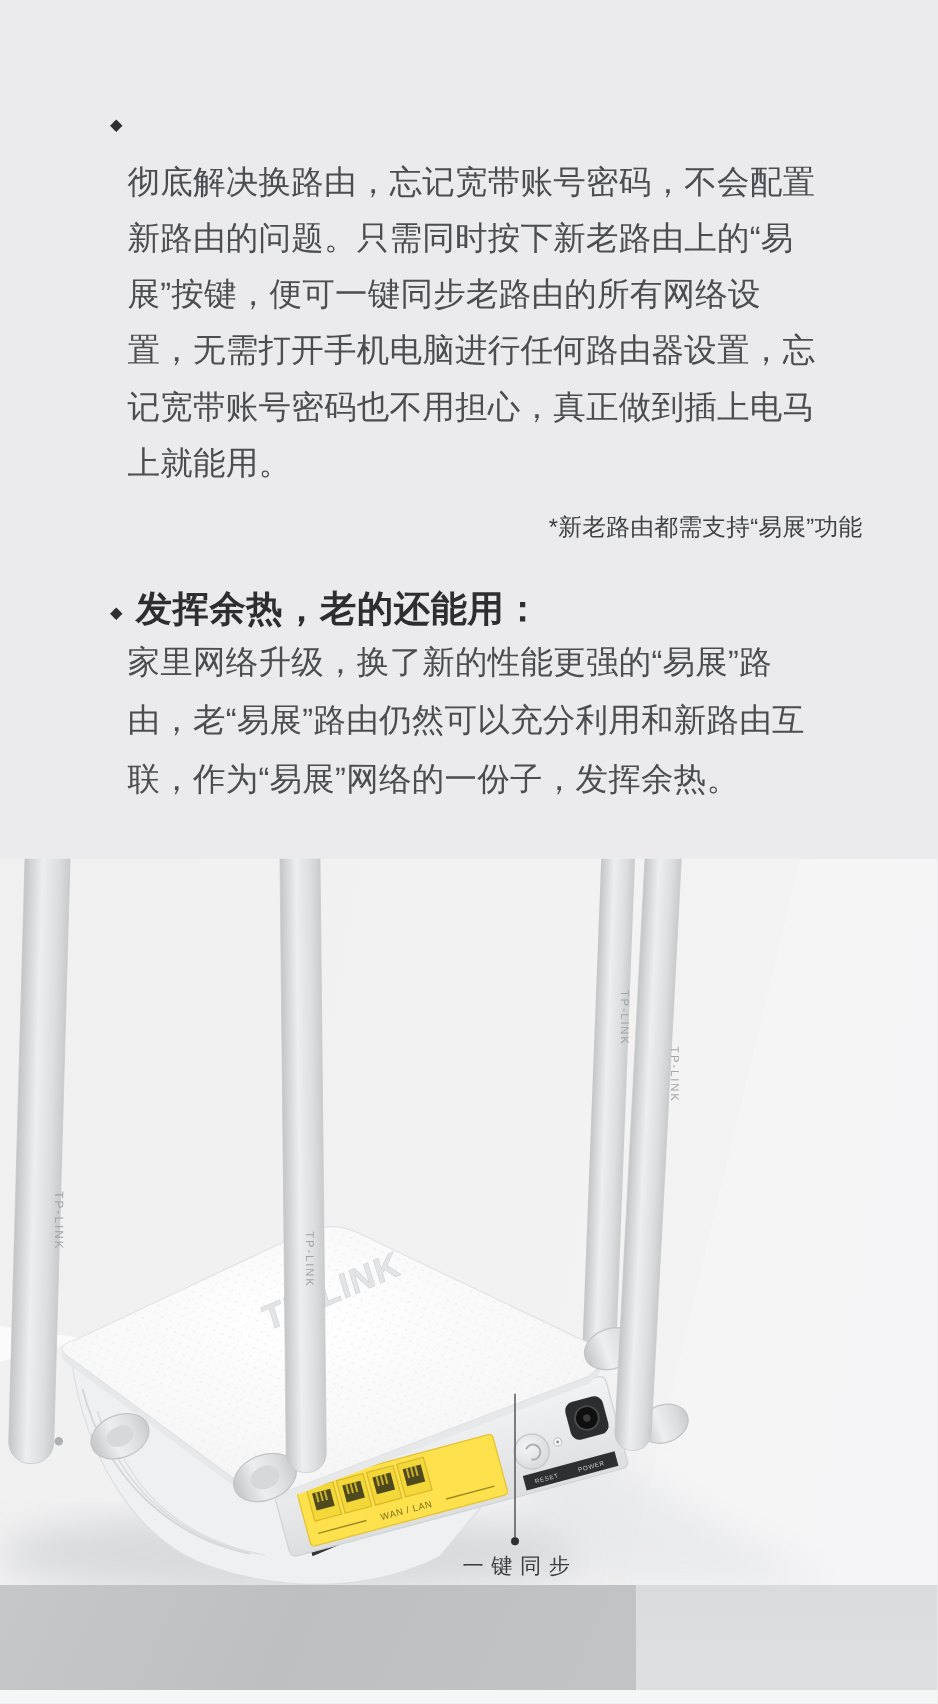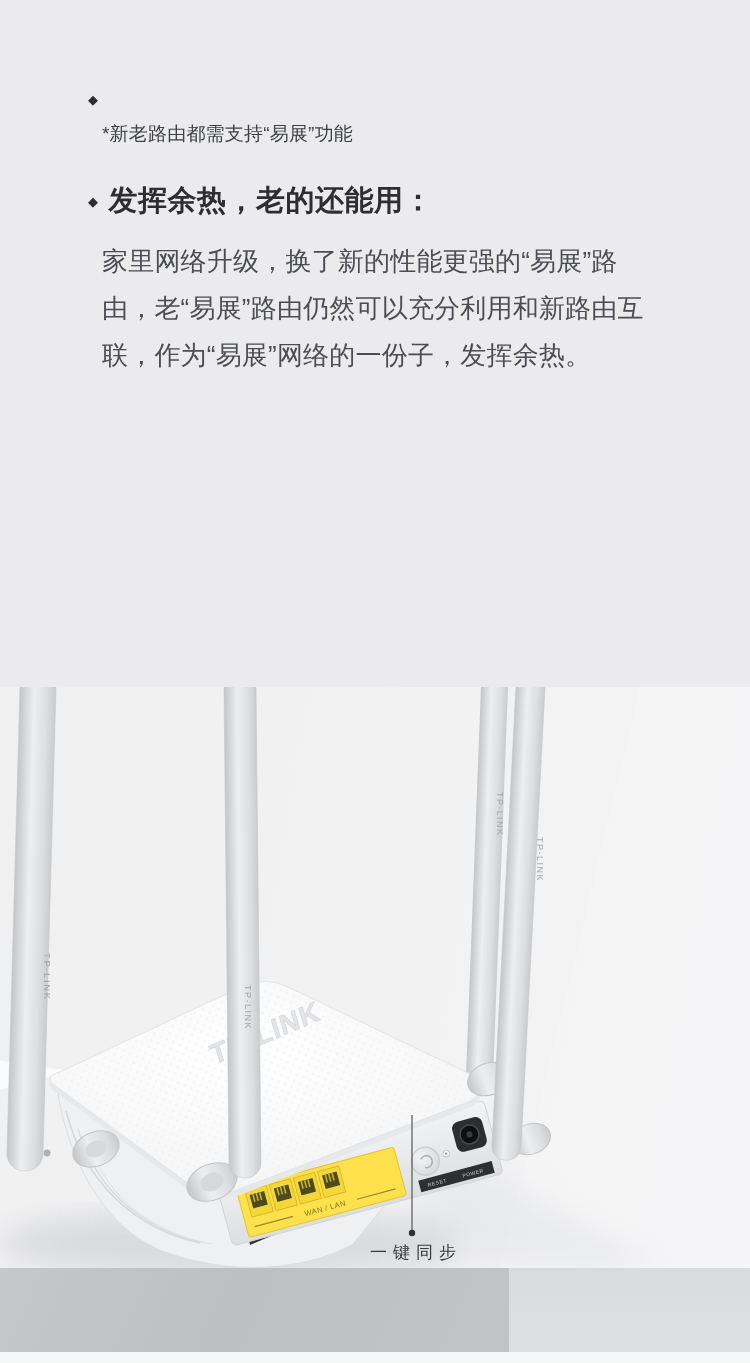--- a/index.html
+++ b/index.html
@@ -24,23 +24,23 @@
   }
   .feature-heading .bullet{
     font-size:13px;line-height:1;transform:translateY(1px);color:#2e2e30;
   }
   .feature-heading.second{margin-top:36px;font-size:29px;}
   .feature-body{
     width:556px;margin:18px 0 0 14px;
     font-size:26px;line-height:45px;color:#4c4d51;
     letter-spacing:.2px;word-break:break-all;
   }
-  .feature-body.second{line-height:47px;margin-top:20px;}
+  .feature-body.second{line-height:47px;margin-top:0;}
   .feature-footnote{
-    margin:16px 0 12px 14px;font-size:19px;color:#3f4043;letter-spacing:.2px;
+    margin:16px 0 12px 14px;font-size:19px;color:#3f4043;letter-spacing:.2px;text-align:right;
   }
 
   
   .photo{
     height:581px;position:relative;
     background:linear-gradient(100deg,#f0f0f1 0%,#f2f2f3 55%,#f4f4f5 100%);
   }
   .photo svg{position:absolute;left:0;top:0;display:block;}
 
   
@@ -58,20 +58,21 @@
 </head>
 <body>
 
 <div class="page">
 
   <section class="copy">
 
     <h2 class="feature-heading">
       <span class="bullet">◆</span>
     </h2>
+    <p class="feature-body">彻底解决换路由，忘记宽带账号密码，不会配置新路由的问题。只需同时按下新老路由上的“易展”按键，便可一键同步老路由的所有网络设置，无需打开手机电脑进行任何路由器设置，忘记宽带账号密码也不用担心，真正做到插上电马上就能用。</p>
     <p class="feature-footnote">*新老路由都需支持“易展”功能</p>
 
     <h2 class="feature-heading second">
       <span class="bullet">◆</span>
       <span>发挥余热，老的还能用：</span>
     </h2>
     <p class="feature-body second">家里网络升级，换了新的性能更强的“易展”路由，老“易展”路由仍然可以充分利用和新路由互联，作为“易展”网络的一份子，发挥余热。</p>
   </section>
 
   <section class="photo">

